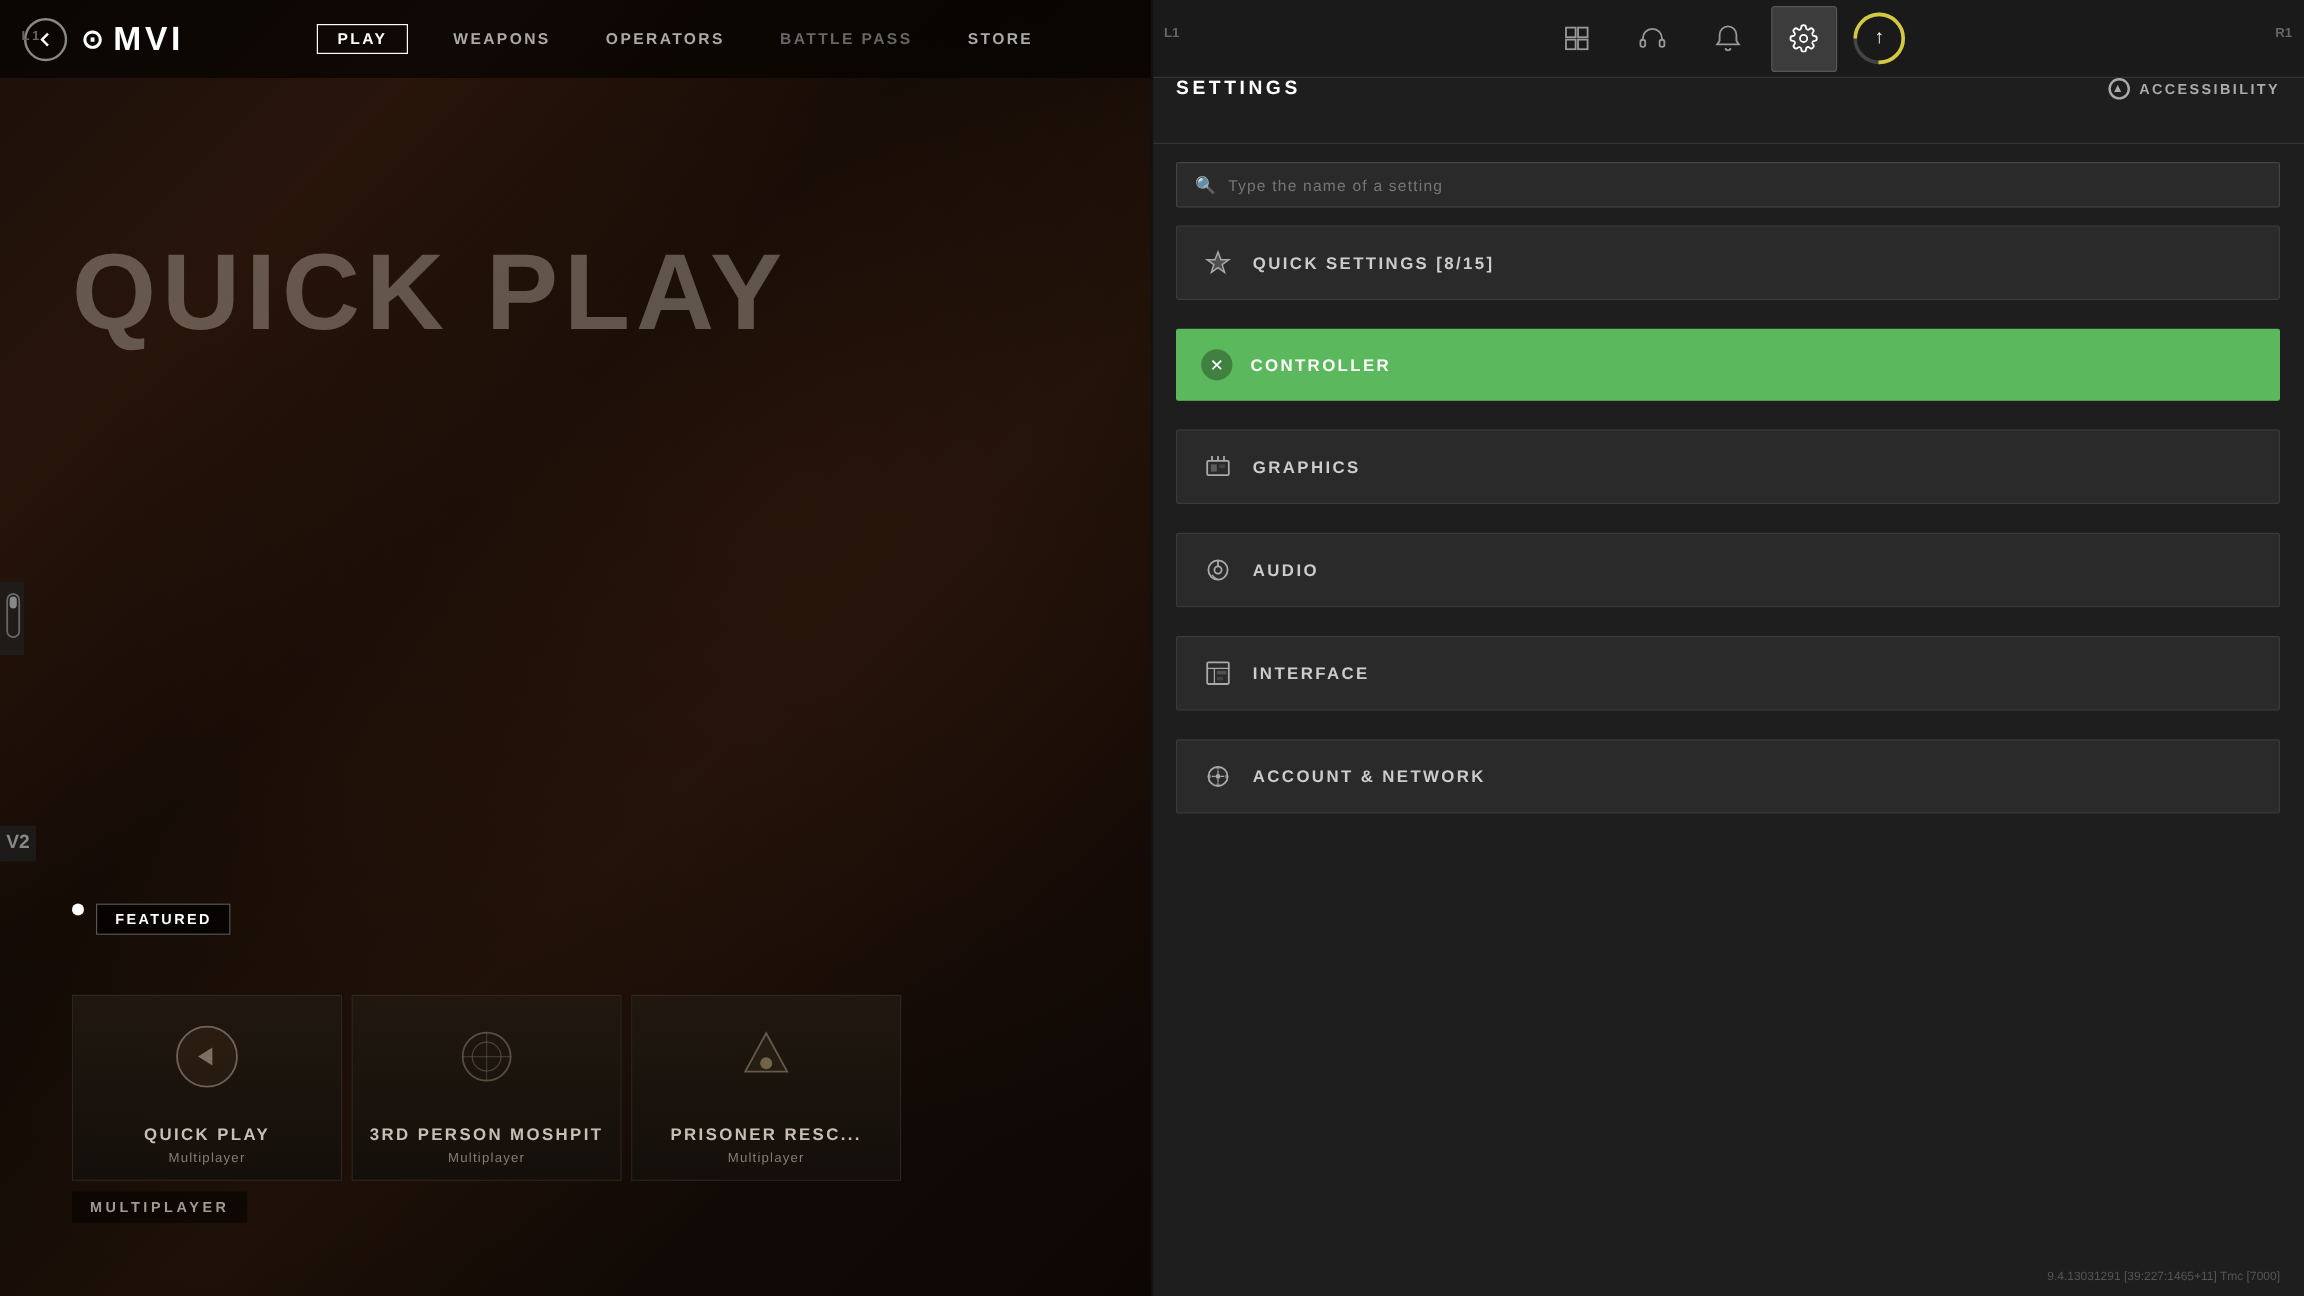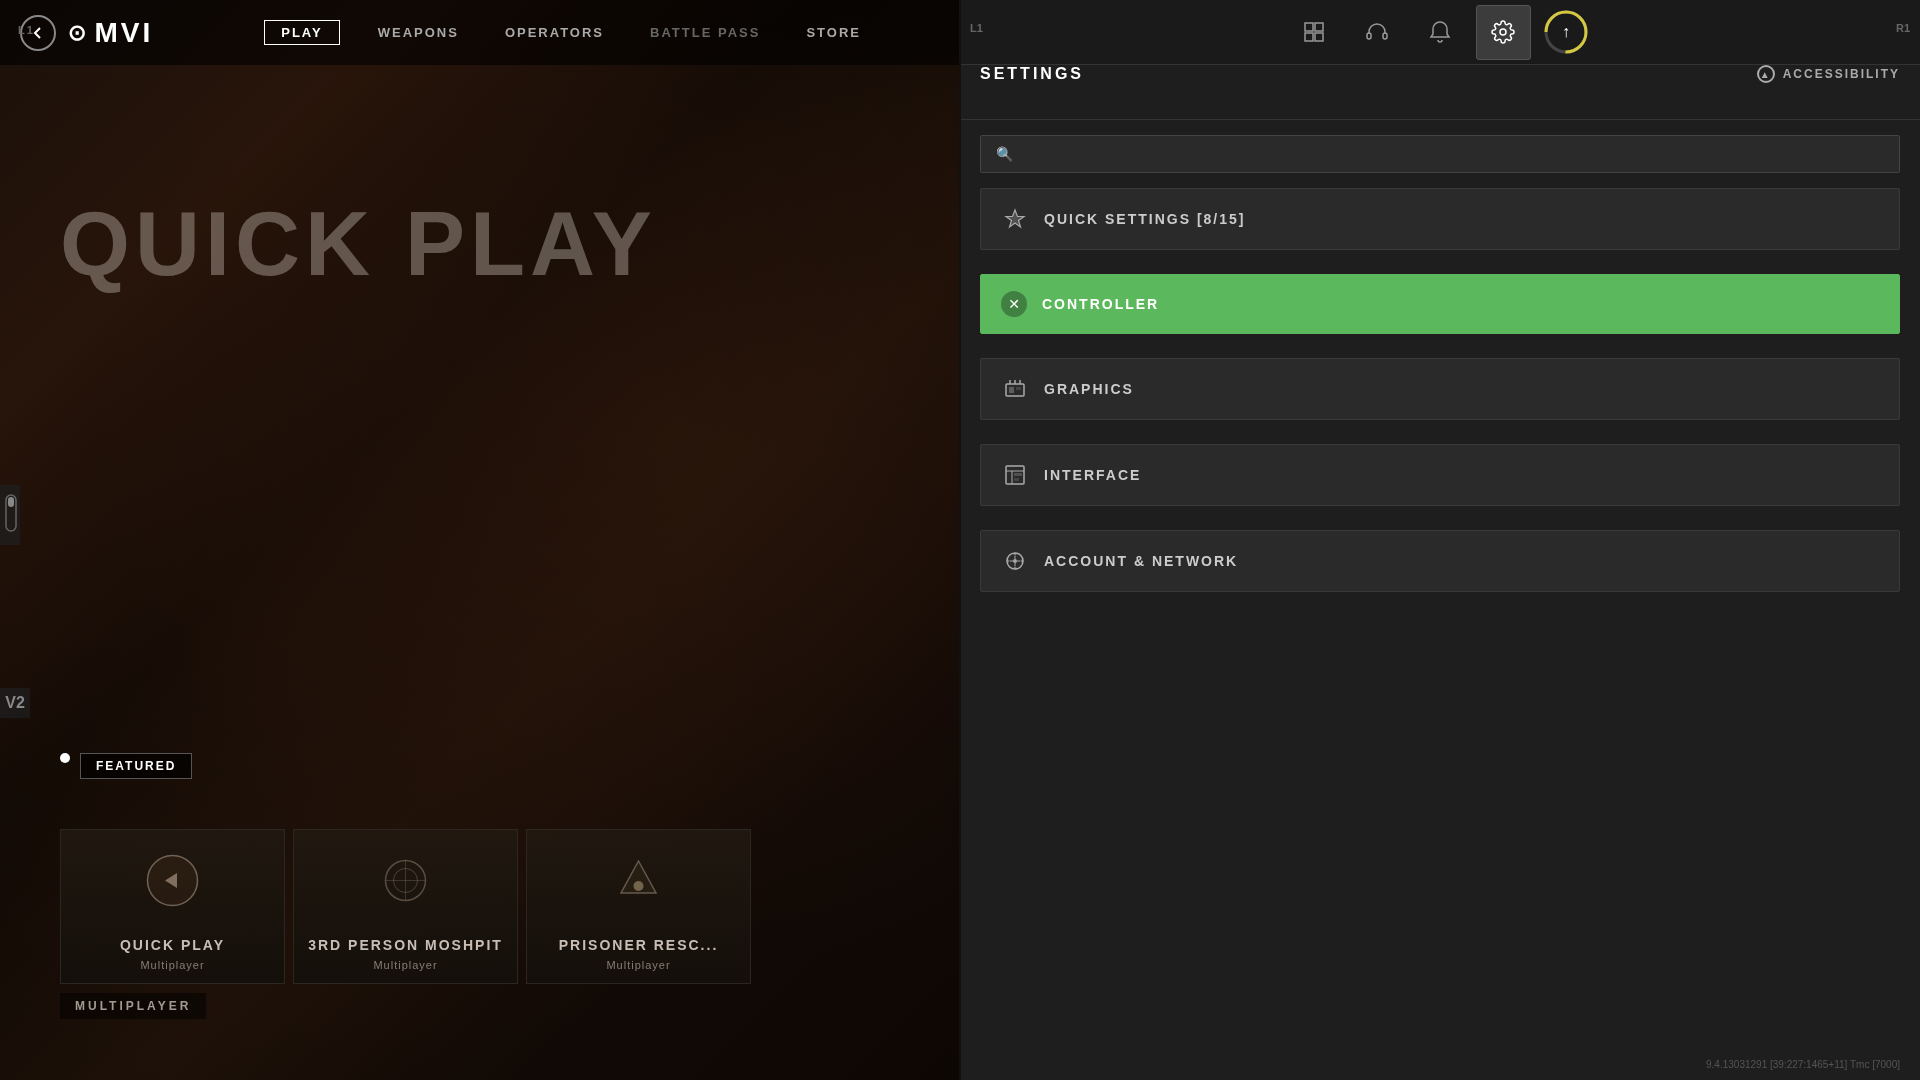--- a/index.html
+++ b/index.html
@@ -643,20 +643,21 @@
     <div id="settings-title">SETTINGS</div>
     <div id="accessibility-btn">
       <div class="triangle-icon">▲</div>
       <span>ACCESSIBILITY</span>
     </div>
   </div>
 
   <div id="search-area">
     <div id="search-input-container">
       <span id="search-icon">🔍</span>
+      <input id="search-input" type="text" placeholder="Type the name of a setting" style="">
     </div>
   </div>
 
   <div id="settings-menu">
 
     <div class="settings-item">
       <div class="item-icon">
         <svg width="22" height="22" viewBox="0 0 22 22" fill="none">
           <polygon points="11,2 13.5,8.5 20,8.5 14.5,12.5 16.5,19 11,15 5.5,19 7.5,12.5 2,8.5 8.5,8.5" stroke="#aaa" stroke-width="1.2" fill="rgba(170,170,170,0.3)"></polygon>
         </svg>
@@ -676,20 +677,31 @@
           <line x1="6" y1="2" x2="6" y2="6" stroke="#aaa" stroke-width="1.5"></line>
           <line x1="11" y1="2" x2="11" y2="6" stroke="#aaa" stroke-width="1.5"></line>
           <line x1="16" y1="2" x2="16" y2="6" stroke="#aaa" stroke-width="1.5"></line>
           <rect x="5" y="9" width="5" height="6" fill="rgba(170,170,170,0.4)"></rect>
           <rect x="12" y="9" width="5" height="3" fill="rgba(170,170,170,0.2)"></rect>
         </svg>
       </div>
       <span class="item-label">GRAPHICS</span>
     </div>
 
+    <div class="settings-item">
+      <div class="item-icon">
+        <svg width="22" height="22" viewBox="0 0 22 22" fill="none">
+          <circle cx="11" cy="11" r="8" stroke="#aaa" stroke-width="1.5" fill="none"></circle>
+          <circle cx="11" cy="11" r="3" stroke="#aaa" stroke-width="1.5" fill="none"></circle>
+          <line x1="11" y1="3" x2="11" y2="8" stroke="#aaa" stroke-width="1.5"></line>
+          <path d="M6 15 Q8 18 11 19" stroke="#aaa" stroke-width="1.2" fill="none"></path>
+        </svg>
+      </div>
+      <span class="item-label">AUDIO</span>
+    </div>
 
     <div class="settings-item">
       <div class="item-icon">
         <svg width="22" height="22" viewBox="0 0 22 22" fill="none">
           <rect x="2" y="2" width="18" height="18" rx="1" stroke="#aaa" stroke-width="1.5" fill="none"></rect>
           <line x1="2" y1="7" x2="20" y2="7" stroke="#aaa" stroke-width="1"></line>
           <line x1="8" y1="7" x2="8" y2="20" stroke="#aaa" stroke-width="1"></line>
           <rect x="10" y="9" width="8" height="3" fill="rgba(170,170,170,0.3)"></rect>
           <rect x="10" y="14" width="5" height="3" fill="rgba(170,170,170,0.2)"></rect>
         </svg>

